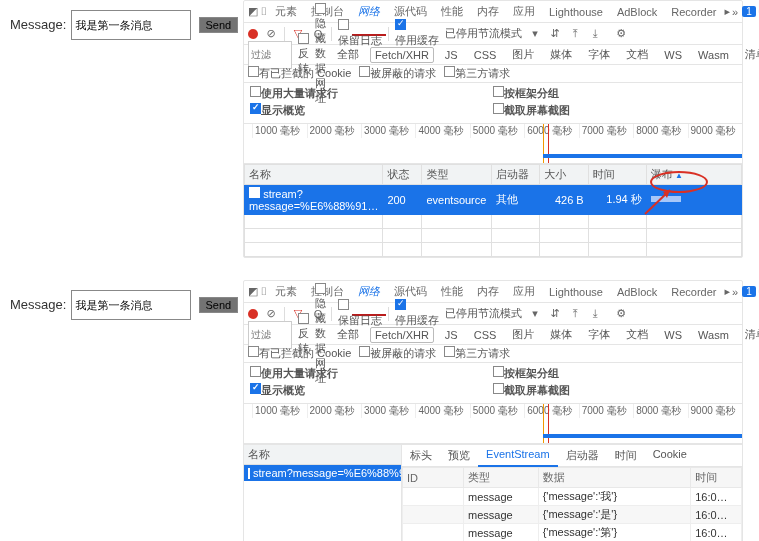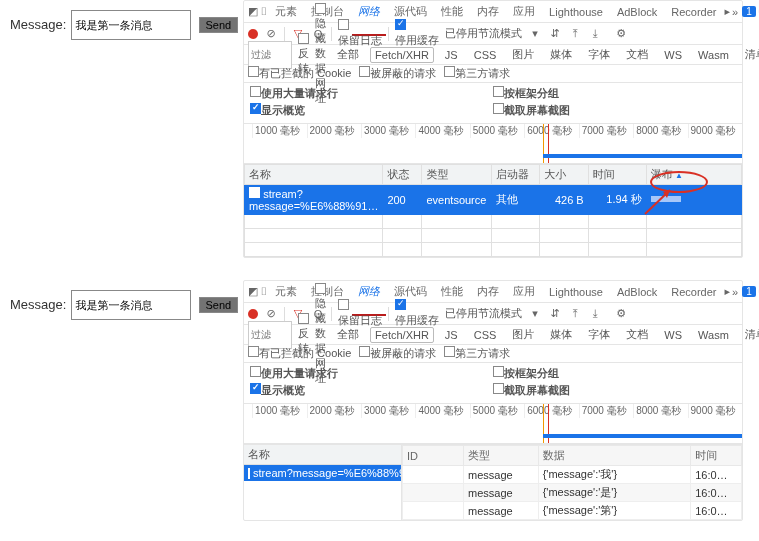--- a/index.html
+++ b/index.html
@@ -386,20 +386,28 @@
     
     <div class="detail-wrap">
       <div class="detail-left">
         <div class="hdr">名称</div>
         <div class="req">
           <span class="chk" style="border-color:#fff"></span>
             <span>stream?message=%E6%88%91…</span>
         </div>
       </div>
       <div class="detail-right">
+        <div class="detail-tabs">
+          <span class="dtab">标头</span>
+          <span class="dtab">预览</span>
+          <span class="dtab active">EventStream</span>
+          <span class="dtab">启动器</span>
+          <span class="dtab">时间</span>
+          <span class="dtab">Cookie</span>
+        </div>
         <table class="es-table">
           <thead>
               <tr>
             <th style="width:18%">ID</th>
             <th style="width:22%">类型</th>
             <th style="width:45%">数据</th>
             <th style="width:15%">时间</th>
           </tr>
             </thead>
           <tbody id="es-body">

